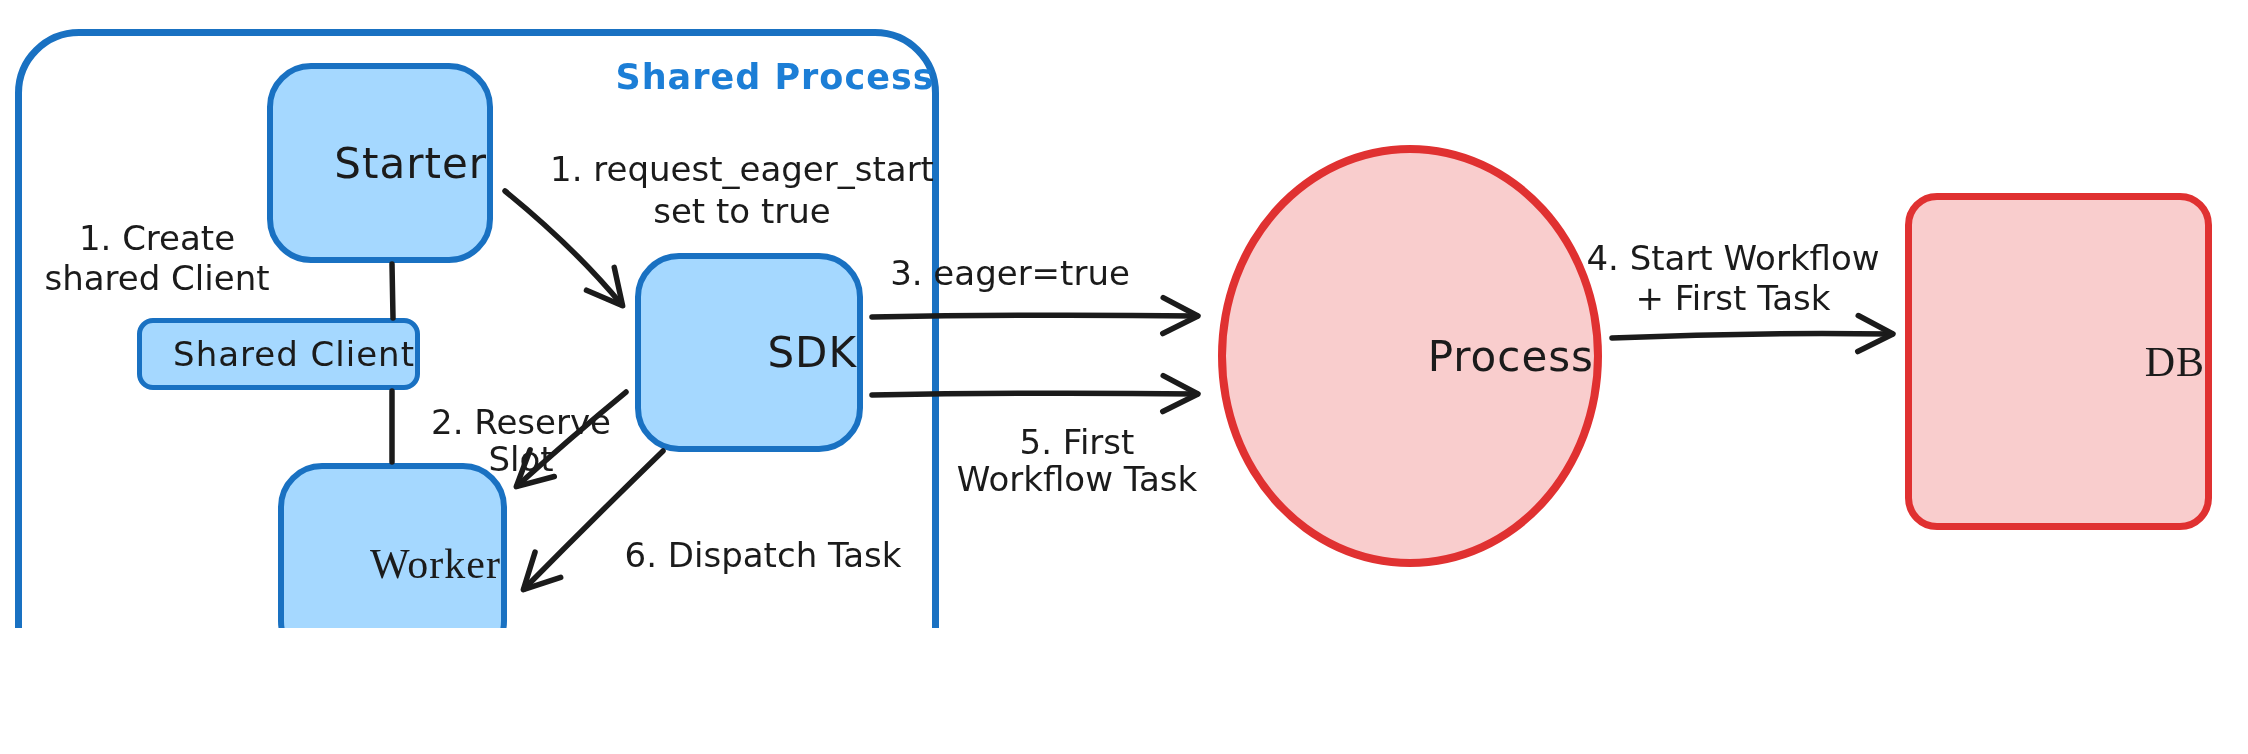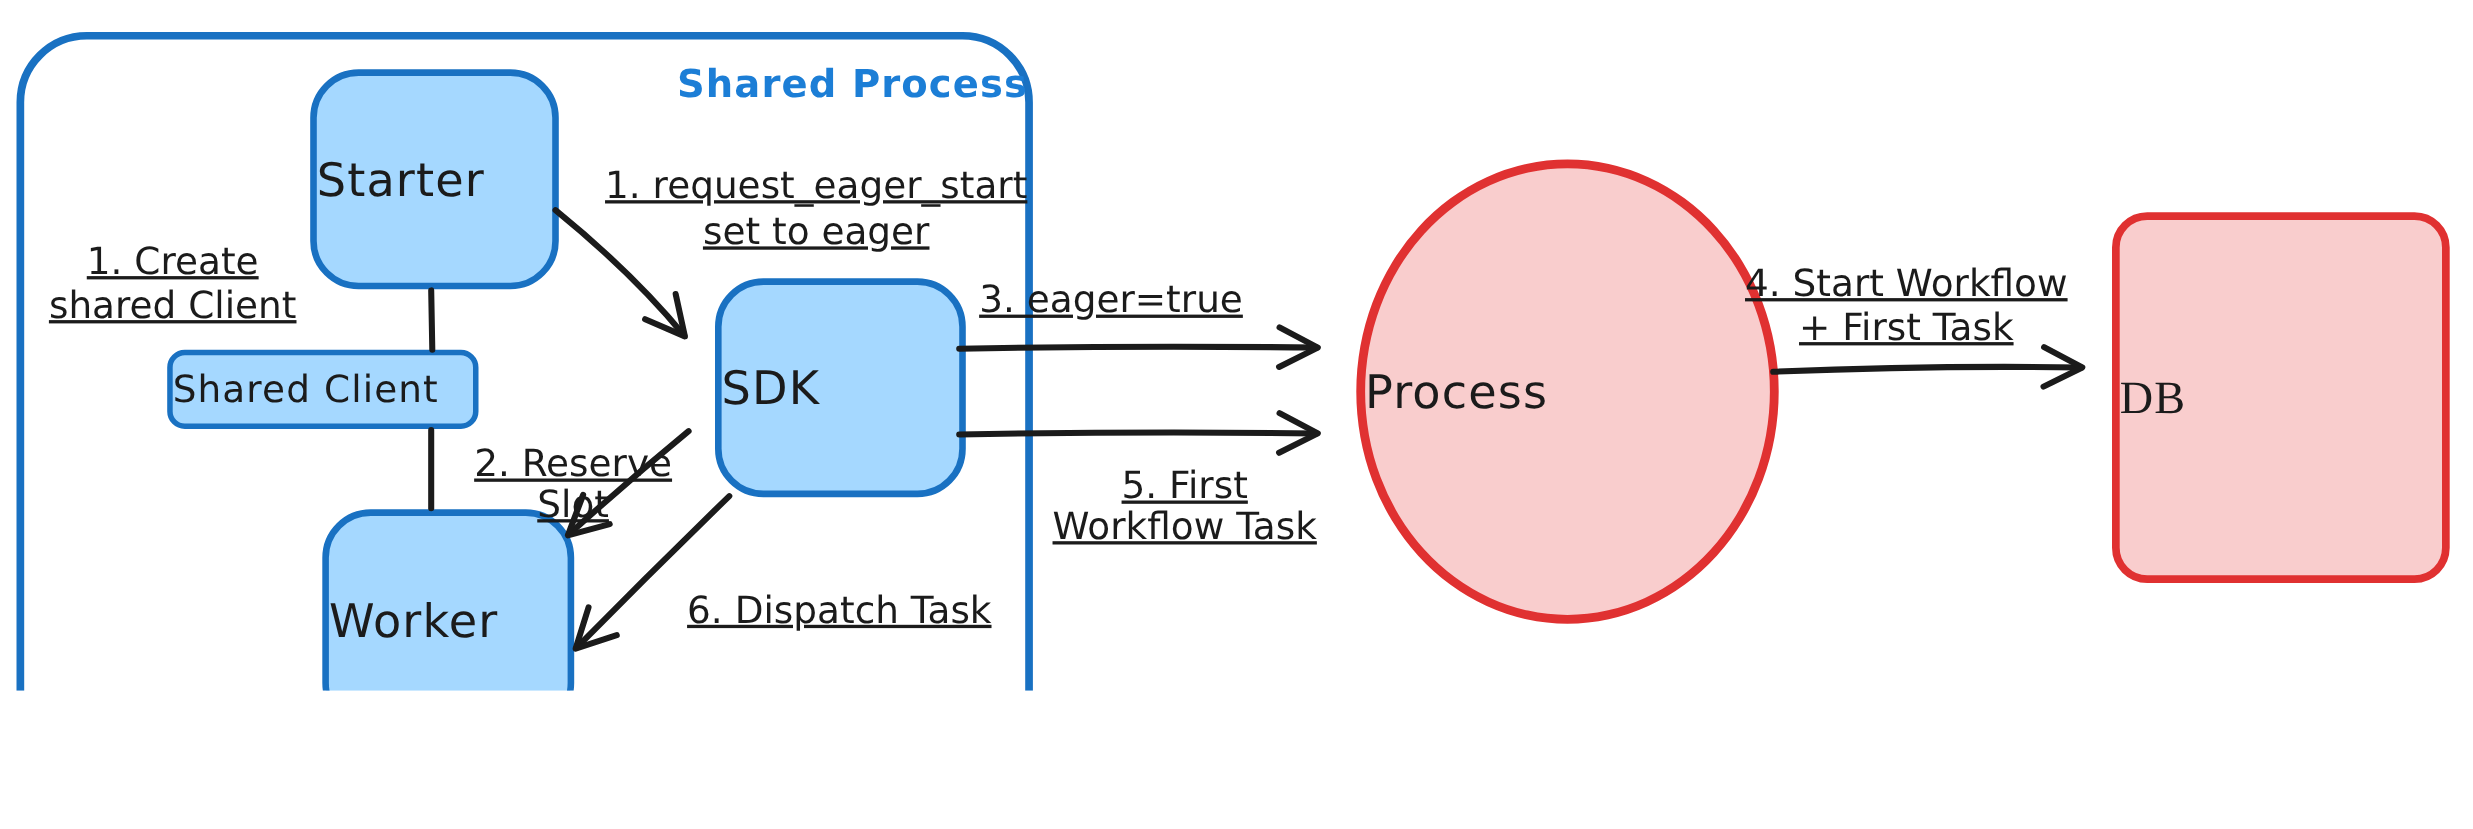--- a/index.html
+++ b/index.html
@@ -15,24 +15,23 @@
   #stage{
     position:relative;
     width:2248px;height:628px;
     background:var(--background);
     font-family:"DejaVu Sans","Liberation Sans",sans-serif;
     color:var(--ink);
     overflow:hidden;
   }
   .node{
     position:absolute;
-    display:flex;align-items:center;justify-content:flex-start;
+    display:flex;align-items:center;justify-content:flex-end;
     box-sizing:border-box;
     text-align:center;
-    margin-left:15px;
   }
   .blue-box{
     background:var(--blue-fill);
     border:6px solid var(--blue-stroke);
   }
   .red-shape{
     background:var(--red-fill);
     border:7px solid var(--red-stroke);
   }
   .node-label{font-size:42px;letter-spacing:1px;}
@@ -46,21 +45,20 @@
     background:transparent;
   }
   .annotation{
     position:absolute;
     transform:translate(-50%,-50%);
     text-align:center;
     font-size:34px;
     line-height:40px;
     color:var(--ink);
     white-space:nowrap;
-    text-decoration:underline;
   }
   .annotation.small-leading{line-height:37px;}
   .title-label{
     position:absolute;
     transform:translate(-50%,-50%);
     font-size:35px;
     font-weight:bold;
     color:var(--title-blue);
     white-space:nowrap;
     letter-spacing:1px;
@@ -90,21 +88,21 @@
   <div class="title-label" style="left:775px;top:77px;">Shared Process</div>
 
   <div class="node blue-box" style="left:267px;top:63px;width:226px;height:200px;border-radius:44px;">
     <span class="node-label">Starter</span>
   </div>
 
   <div class="node blue-box" style="left:137px;top:318px;width:283px;height:72px;border-radius:16px;border-width:5px;">
     <span class="node-label-small">Shared Client</span>
   </div>
 
-  <div class="node blue-box" style="left:278px;top:463px;width:229px;height:202px;border-radius:44px;">
+  <div class="node blue-box" style="left:278px;top:463px;width:229px;height:202px;border-radius:44px;font-family:Liberation Serif, serif;">
     <span class="node-label">Worker</span>
   </div>
 
   <div class="node blue-box" style="left:635px;top:253px;width:228px;height:199px;border-radius:44px;">
     <span class="node-label">SDK</span>
   </div>
 
   <div class="node red-shape" style="left:1218px;top:145px;width:384px;height:422px;border-radius:50%;border-width:8px;">
     <span class="node-label">Process</span>
   </div>
@@ -113,21 +111,21 @@
     <span class="node-label">DB</span>
   </div>
 
   <div class="annotation" style="left:157px;top:258px;">
     <div>1. Create</div>
     <div>shared Client</div>
   </div>
 
   <div class="annotation" style="left:742px;top:190px;line-height:42px;">
     <div>1. request_eager_start</div>
-    <div>set to eager</div>
+    <div>set to true</div>
   </div>
 
   <div class="annotation small-leading" style="left:521px;top:410px;margin-top:31px;">
     <div>2. Reserve</div>
     <div>Slot</div>
   </div>
 
   <div class="annotation" style="left:1010px;top:273px;">
     <div>3. eager=true</div>
   </div>

